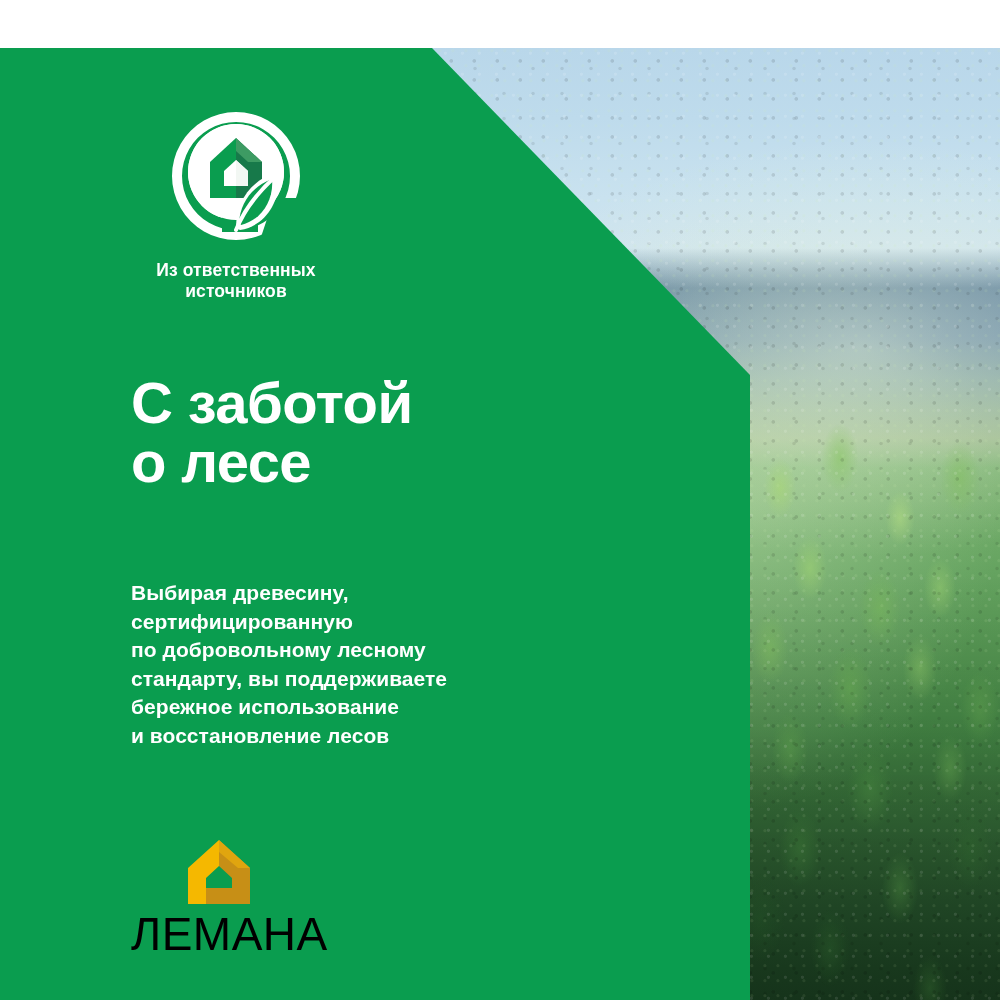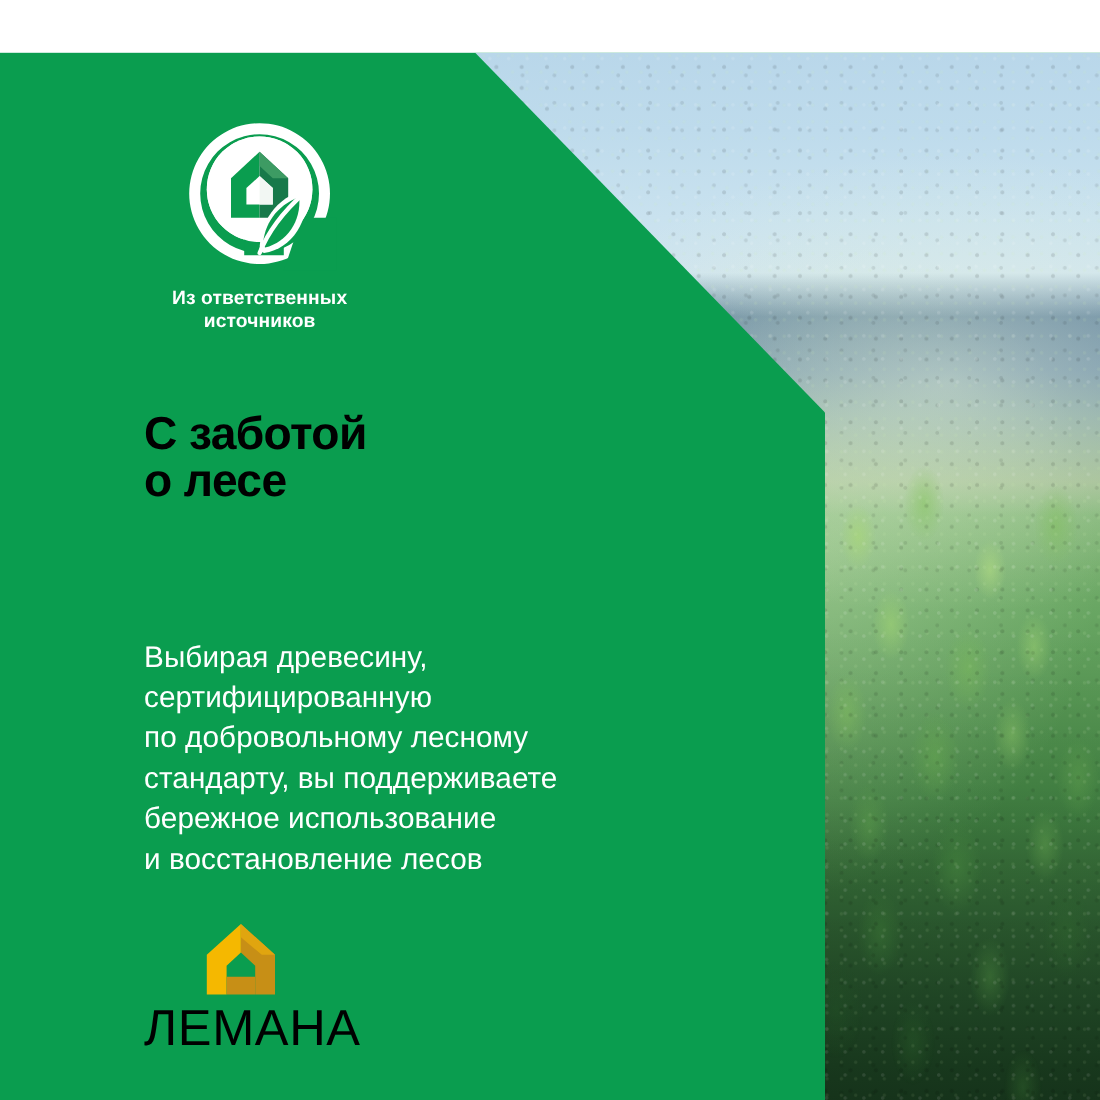--- a/index.html
+++ b/index.html
@@ -160,37 +160,37 @@
     line-height: 1.22;
     letter-spacing: 0.1px;
     white-space: pre-line;
   }
 
   
   .headline {
     position: absolute;
     left: 131px;
     top: 325px;
-    color: #000000;
-    font-size: 42px;
+    color: #ffffff;
+    font-size: 58px;
     font-weight: bold;
     line-height: 1.02;
     letter-spacing: -0.6px;
     white-space: pre-line;
     margin: 0;
   }
 
   
   .body-copy {
     position: absolute;
     left: 131px;
     top: 531px;
     color: #ffffff;
-    font-size: 27px;
-    font-weight: normal;
+    font-size: 21px;
+    font-weight: bold;
     line-height: 1.36;
     letter-spacing: 0.05px;
     white-space: pre-line;
     margin: 0;
   }
 
   
   .brand {
     position: absolute;
     left: 131px;

